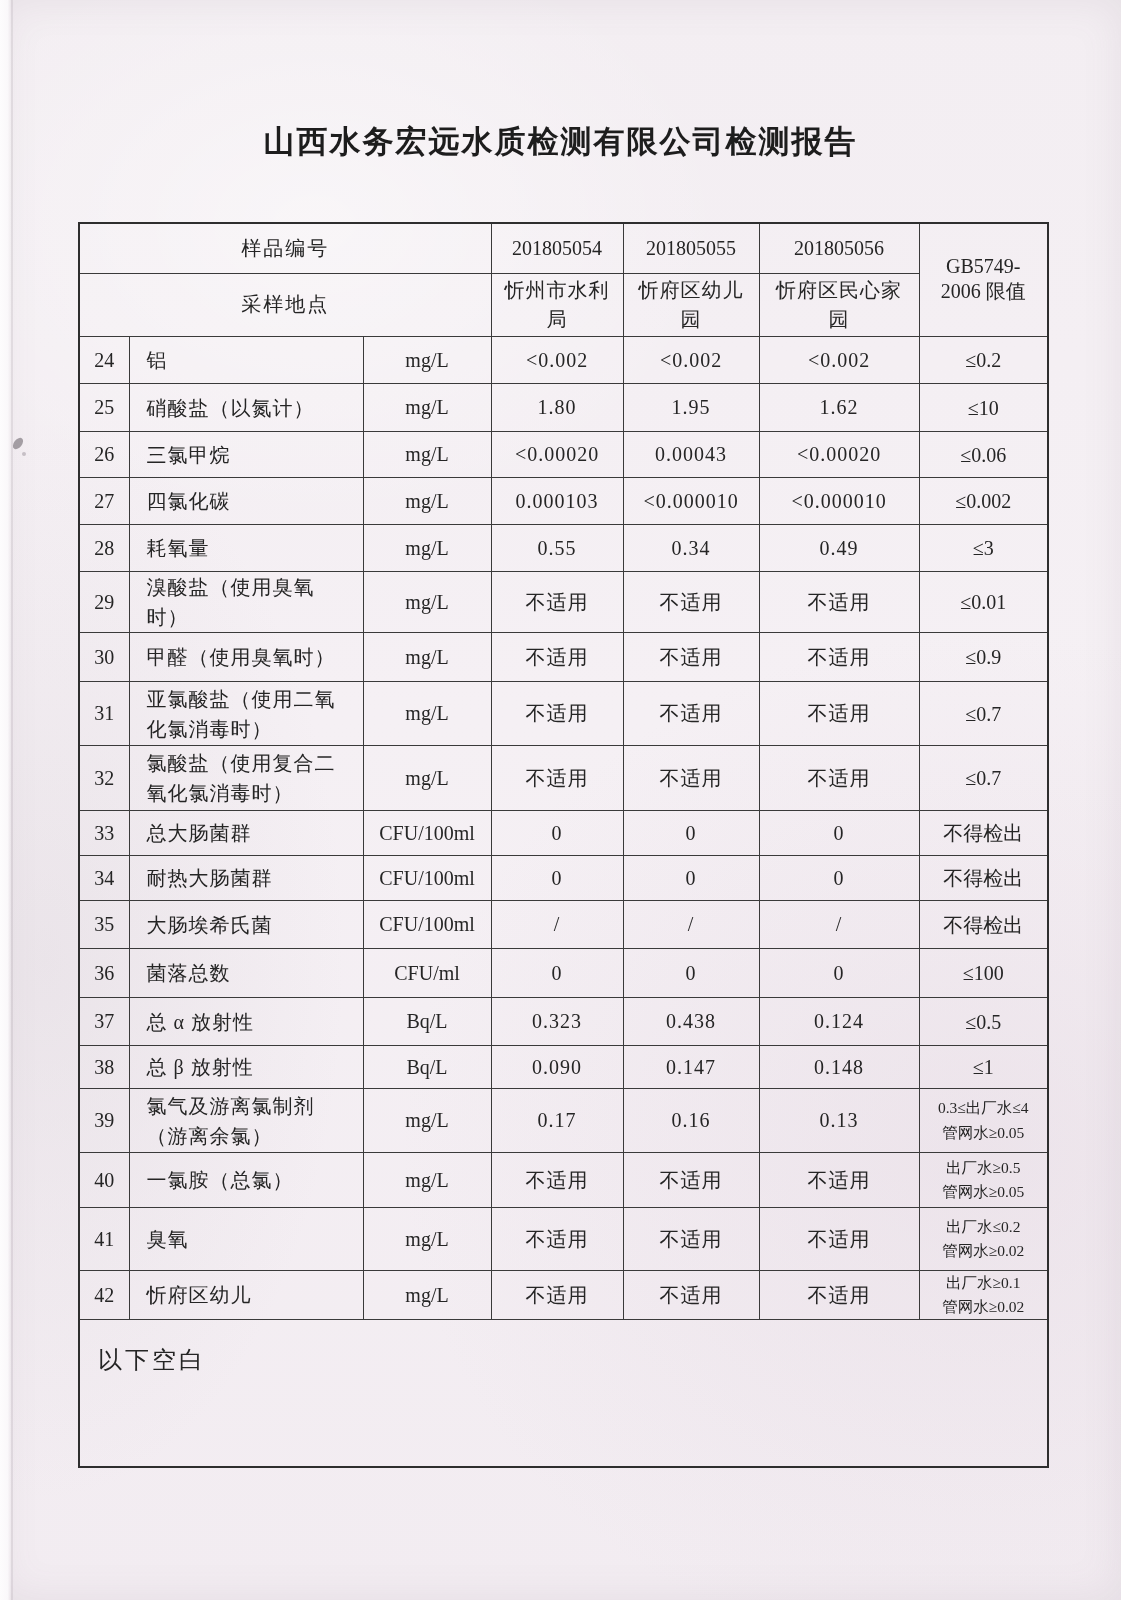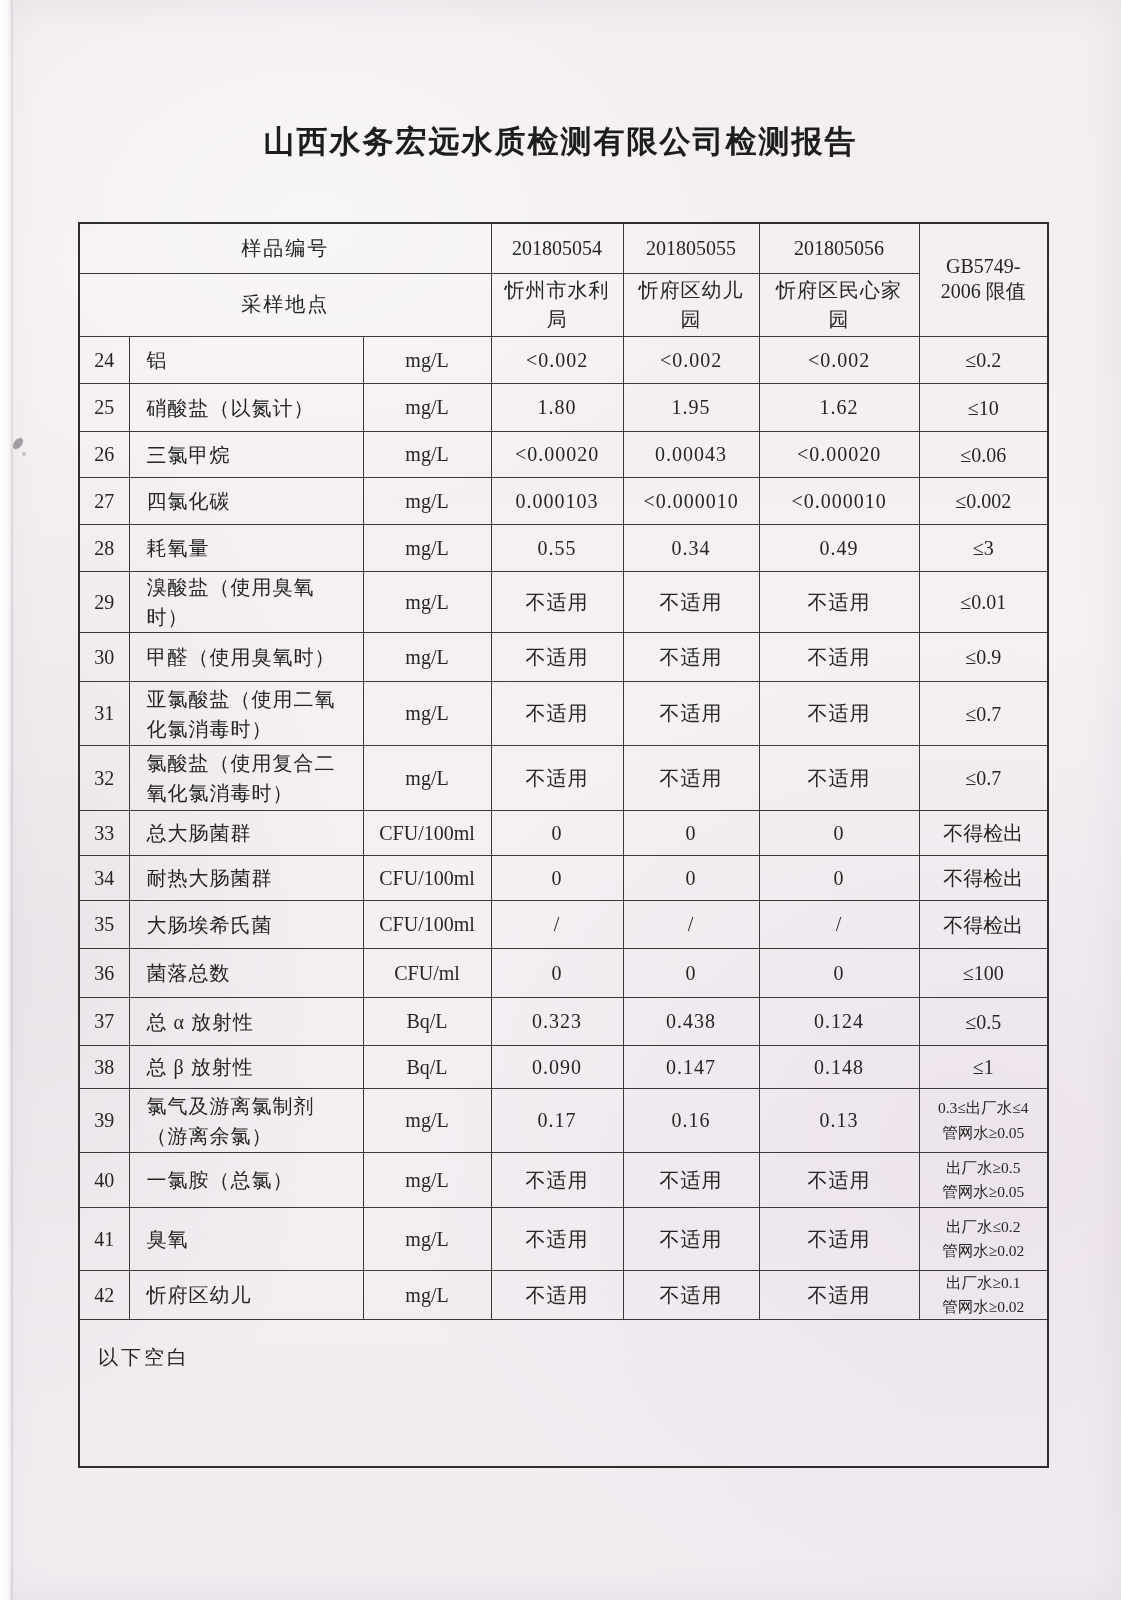--- a/index.html
+++ b/index.html
@@ -82,21 +82,21 @@
   td.c-no{letter-spacing:0;}
   td.c-name{text-align:left;padding-left:17px;padding-right:8px;
     line-height:1.5;letter-spacing:1px;white-space:pre-line;}
   td.c-unit{letter-spacing:0;}
   td.c-limit{white-space:pre-line;line-height:1.5;}
   td.c-limit.small{font-size:15.5px;line-height:1.55;letter-spacing:0;}
   td.c-v1,td.c-v2,td.c-v3{letter-spacing:1px;}
 
   tr.blank-row{height:147px;}
   tr.blank-row td{vertical-align:top;text-align:left;
-    padding:24px 0 8px 18px;font-size:20px;letter-spacing:3px;}
+    padding:24px 0 8px 18px;font-size:24px;letter-spacing:3px;}
 </style>
 </head>
 <body>
 
 <div class="page">
   <div class="scan-strip"></div>
   <div class="paper-edge"></div>
   <div class="speck s1"></div>
   <div class="speck s2"></div>
 

